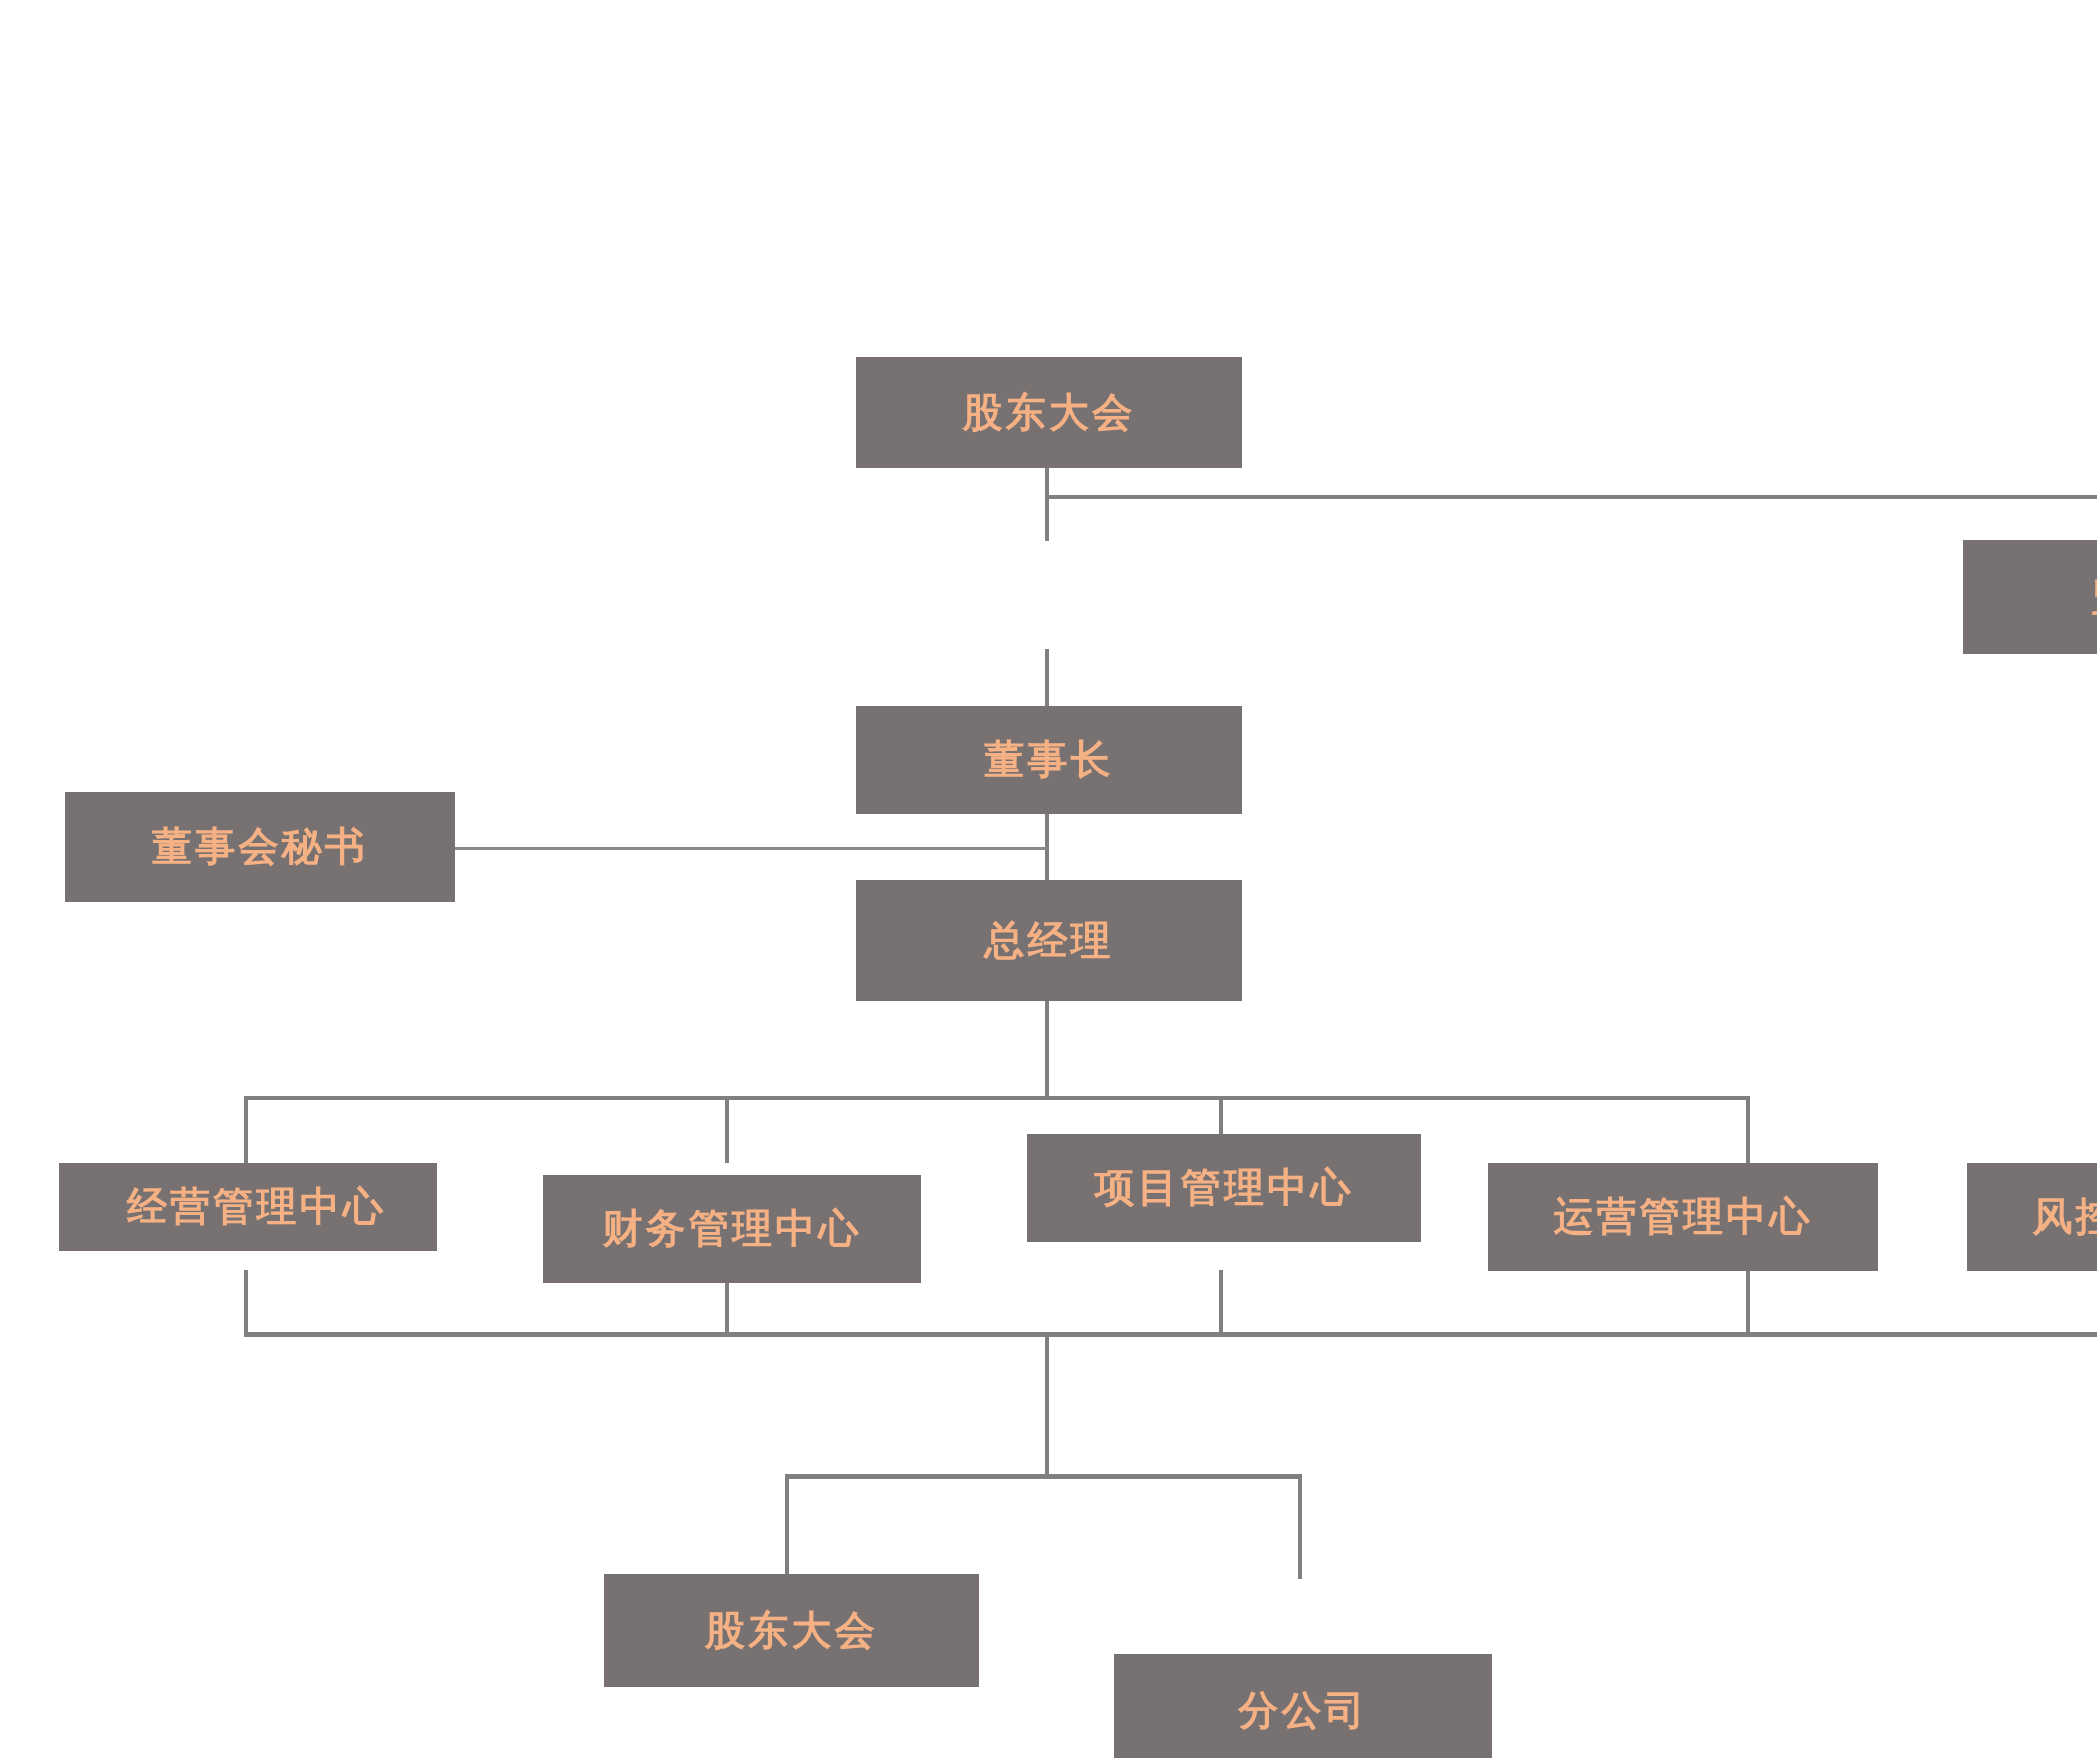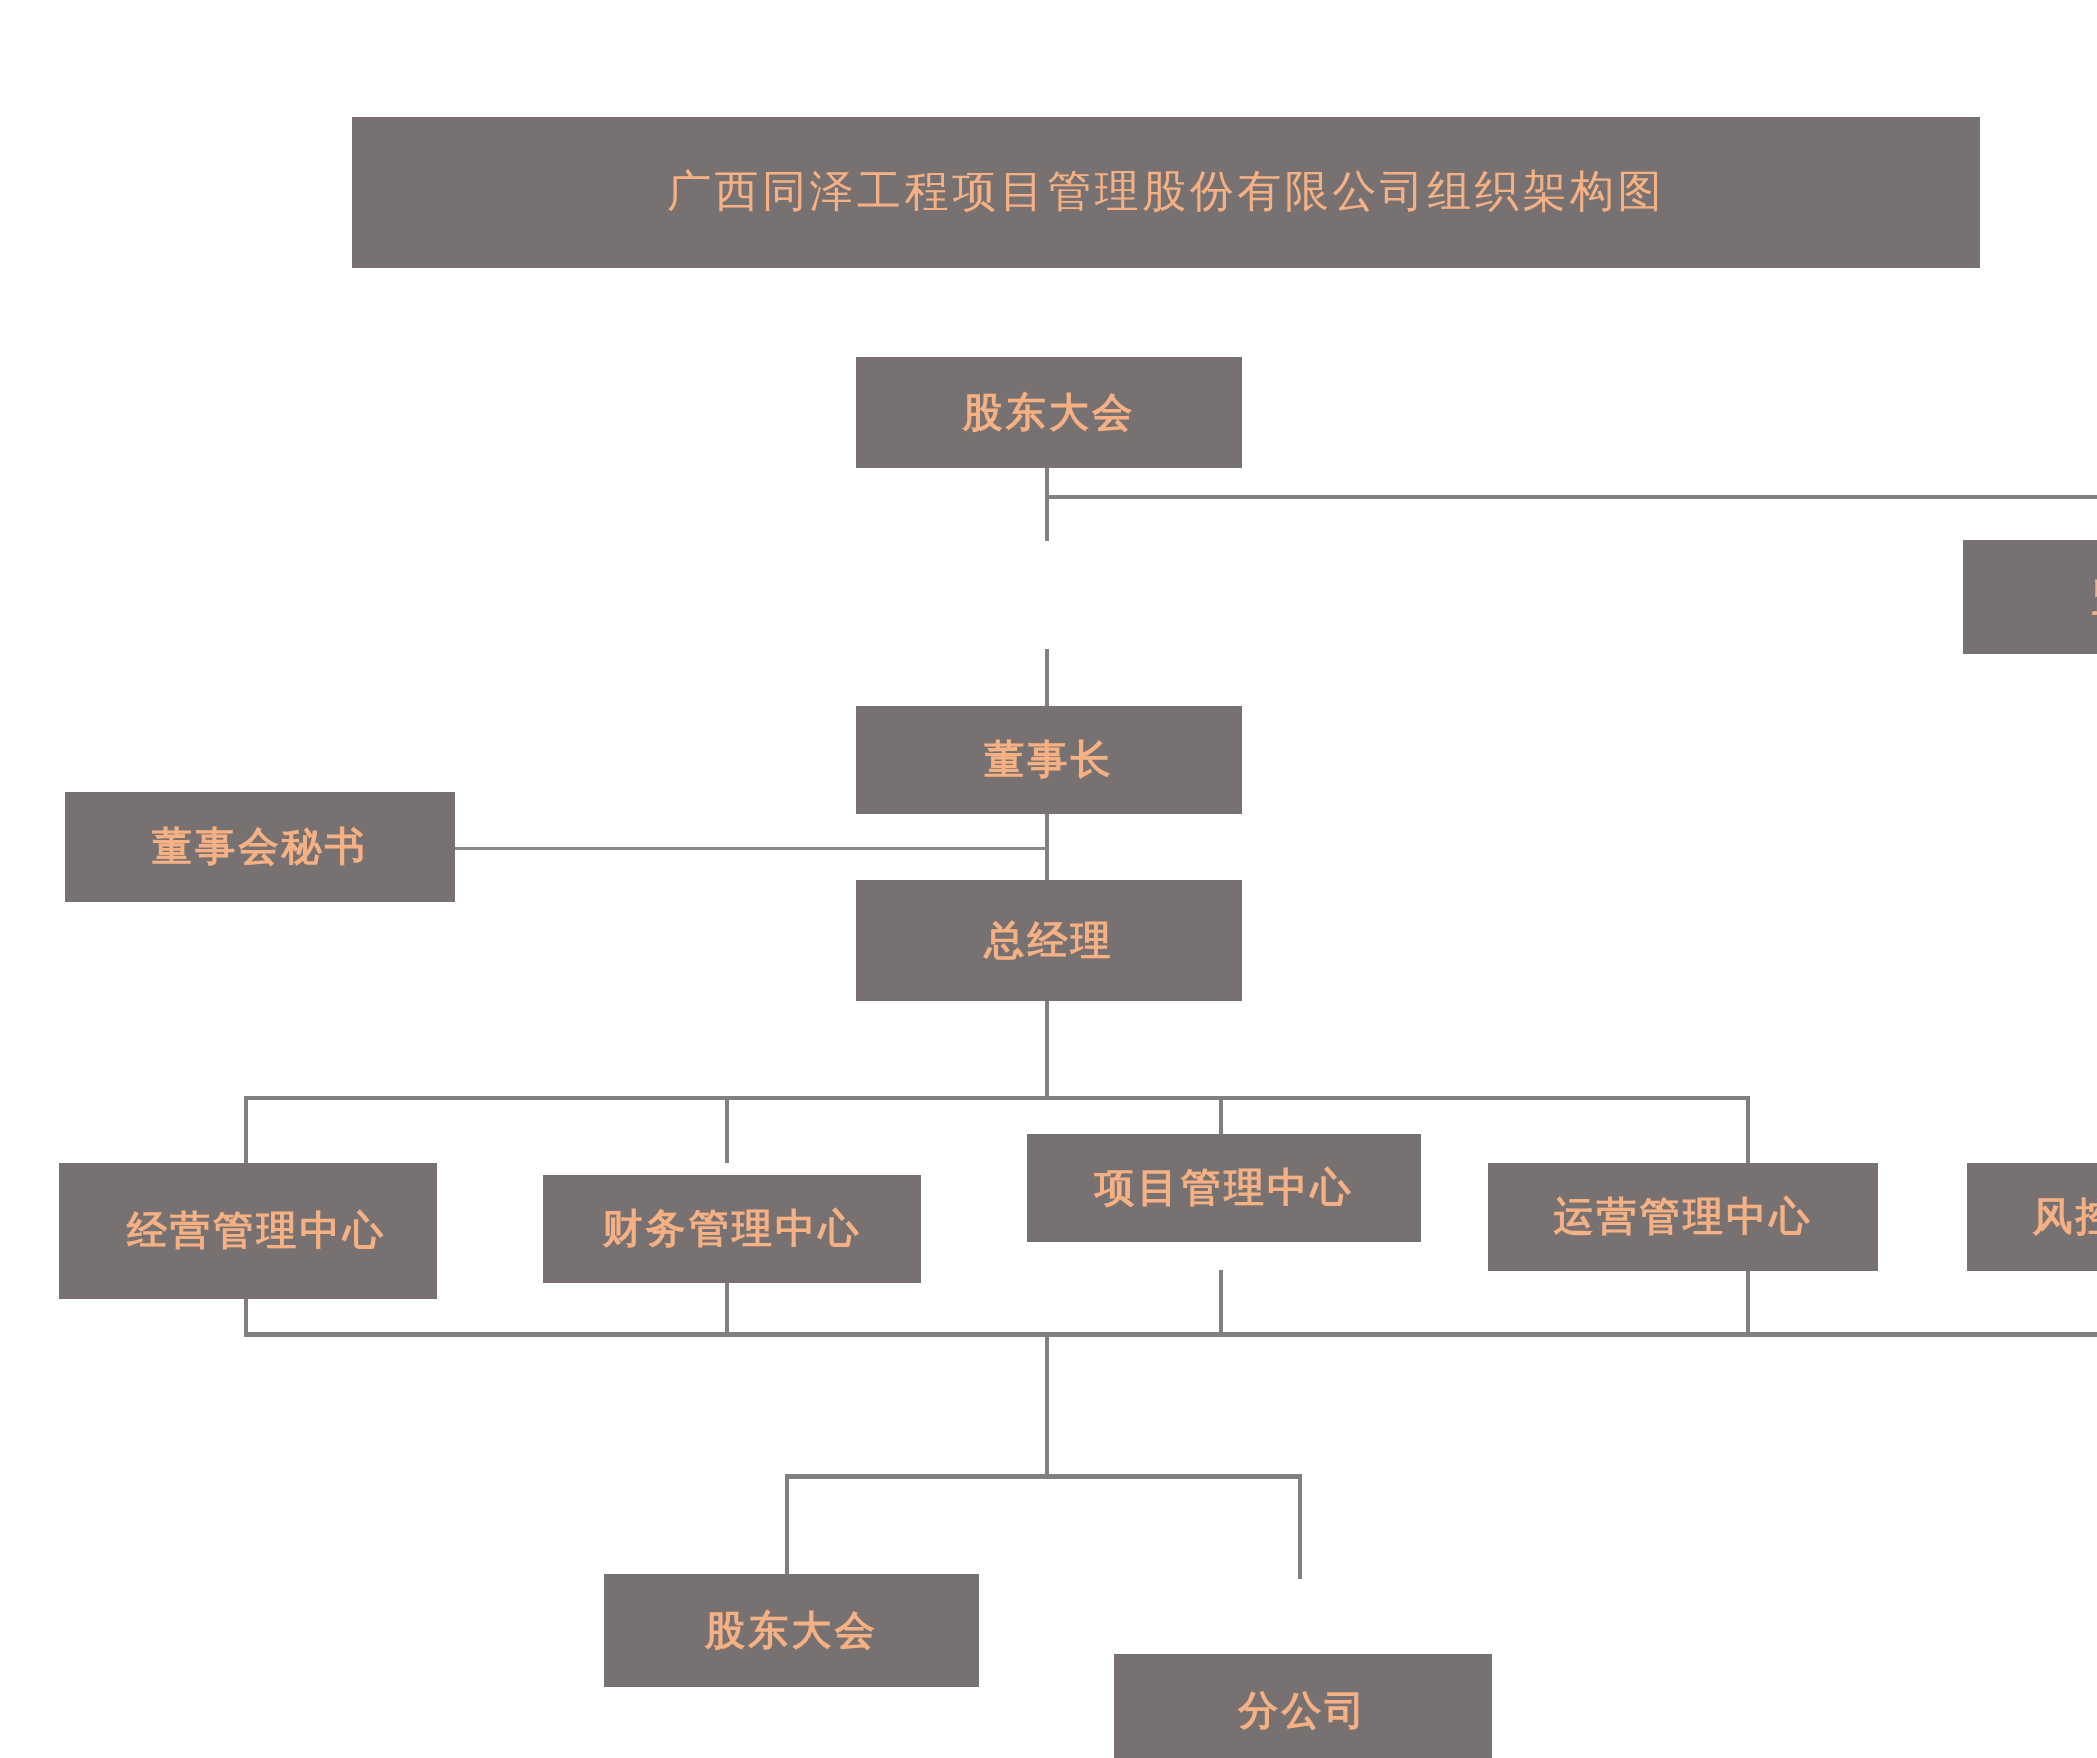--- a/index.html
+++ b/index.html
@@ -39,21 +39,20 @@
     background:#7F7F7F;
     z-index:1;
   }
   .conn.thin{background:#8A8A8A;}
 </style>
 </head>
 <body>
 
 <div id="stage">
 
-  <div class="node title-node" style="left:352px;top:117px;width:1628px;height:151px;">广西同泽工程项目管理股份有限公司组织架构图</div>
 
   <div class="conn" style="left:1045px;top:468px;width:3.8px;height:40px;"></div>
 
   <div class="conn" style="left:1045px;top:495px;width:1112px;height:3.8px;"></div>
 
   <div class="conn" style="left:1045px;top:495px;width:3.8px;height:46px;"></div>
 
   <div class="conn" style="left:1045px;top:649px;width:3.8px;height:58px;"></div>
 
   <div class="conn" style="left:1045px;top:814px;width:3.8px;height:67px;"></div>
@@ -86,21 +85,21 @@
 
 
   <div class="node box-node" style="left:1963px;top:540px;width:386px;height:114px;">监事会</div>
 
   <div class="node box-node" style="left:856px;top:706px;width:386px;height:108px;">董事长</div>
 
   <div class="node box-node" style="left:65px;top:792px;width:390px;height:110px;">董事会秘书</div>
 
   <div class="node box-node" style="left:856px;top:880px;width:386px;height:121px;">总经理</div>
 
-  <div class="node box-node" style="left:59px;top:1163px;width:378px;height:136px;padding-left:17px;">经营管理中心</div>
+  <div class="node box-node" style="left:59px;top:1163px;width:378px;height:88px;padding-left:17px;">经营管理中心</div>
 
   <div class="node box-node" style="left:543px;top:1163px;width:378px;height:108px;margin-top:12px;">财务管理中心</div>
 
   <div class="node box-node" style="left:1027px;top:1134px;width:394px;height:108px;text-align:center;">项目管理中心</div>
 
   <div class="node box-node" style="left:1488px;top:1163px;width:390px;height:108px;">运营管理中心</div>
 
   <div class="node box-node" style="left:1967px;top:1163px;width:390px;height:108px;">风控合规中心</div>
 
   <div class="node box-node" style="left:604px;top:1574px;width:375px;height:113px;">股东大会</div>

